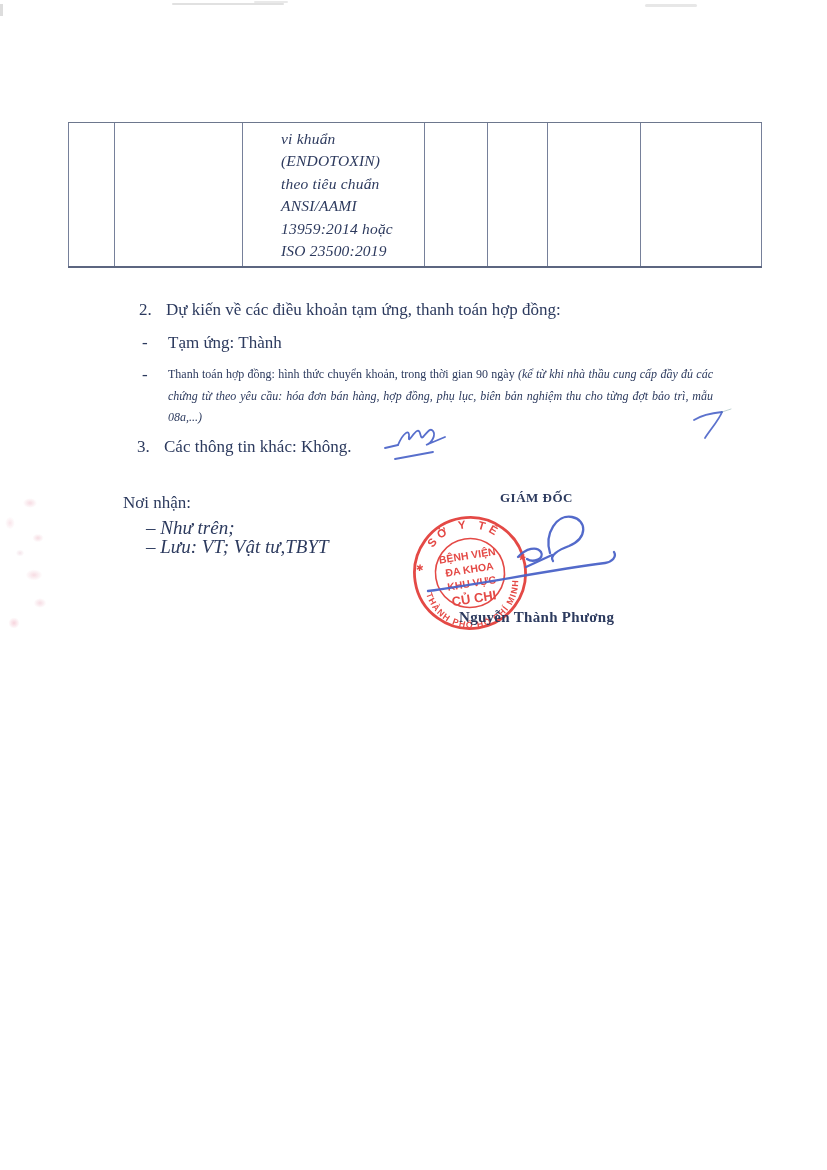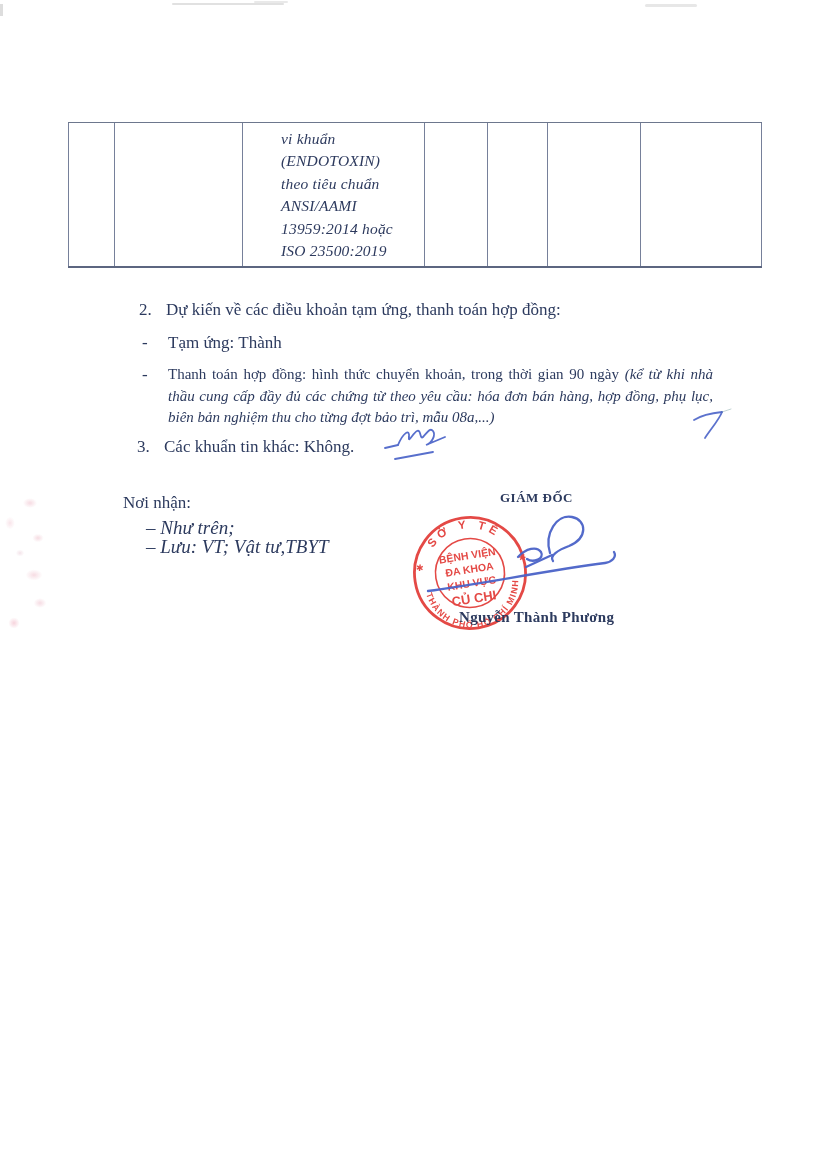--- a/index.html
+++ b/index.html
@@ -50,21 +50,21 @@
     line-height:22.4px;
     color:#2d3a5e;
     letter-spacing:.2px;
     white-space:nowrap;
   }
   
   .line{position:absolute;font-size:17px;line-height:20px;white-space:nowrap;}
   .num{position:absolute;font-size:17px;}
   .para{
     position:absolute;left:168px;top:364px;width:545px;
-    font-size:15px;line-height:21.6px;text-align:justify;
+    font-size:12px;line-height:21.6px;text-align:justify;
   }
   .ital{font-style:italic;}
   .recipients-label{position:absolute;left:123px;top:493px;font-size:17px;font-weight:normal;}
   .recipients{position:absolute;left:146px;top:519px;font-size:19px;font-style:italic;line-height:18.5px;}
   .director-title{position:absolute;left:500px;top:490px;font-size:13px;font-weight:bold;letter-spacing:.5px;}
   .signer-name{position:absolute;left:459px;top:609px;font-size:15px;font-weight:bold;letter-spacing:.3px;}
   .stamp-svg{position:absolute;left:385px;top:498px;opacity:.93;}
   .sig-svg{position:absolute;left:400px;top:505px;}
   .pen7-svg{position:absolute;left:692px;top:408px;}
   .paraph-svg{position:absolute;left:383px;top:424px;}
@@ -103,21 +103,21 @@
   <span class="num" style="left:139px;top:300px;">2.</span>
   <span class="line" style="left:166px;top:300px;">Dự kiến về các điều khoản tạm ứng, thanh toán hợp đồng:</span>
 
   <span class="num" style="left:142px;top:333px;">-</span>
   <span class="line" style="left:168px;top:333px;">Tạm ứng: Thành</span>
 
   <span class="num" style="left:142px;top:365px;">-</span>
   <p class="para" style="margin:0;"><span>Thanh toán hợp đồng: hình thức chuyển khoản, trong thời gian 90 ngày </span><span class="ital">(kể từ khi nhà thầu cung cấp đầy đủ các chứng từ theo yêu cầu: hóa đơn bán hàng, hợp đồng, phụ lục, biên bản nghiệm thu cho từng đợt bảo trì, mẫu 08a,...)</span></p>
 
   <span class="num" style="left:137px;top:437px;">3.</span>
-  <span class="line" style="left:164px;top:437px;">Các khuẩn tin khác: Không.</span>
+  <span class="line" style="left:164px;top:437px;">Các thông tin khác: Không.</span>
 
   <svg class="pen7-svg" width="40" height="34" viewBox="0 0 40 34">
     <path d="M2 12 C 10 7, 20 5, 30 4" fill="none" stroke="#4a63c8" stroke-width="1.8" stroke-linecap="round" opacity=".9"></path>
     <path d="M30 4 C 27 12, 18 22, 13 30" fill="none" stroke="#4a63c8" stroke-width="1.8" stroke-linecap="round" opacity=".9"></path>
     <path d="M30 4 L 39 1" fill="none" stroke="#8aa" stroke-width="1" stroke-linecap="round" opacity=".5"></path>
   </svg>
 
   <svg class="paraph-svg" width="72" height="48" viewBox="0 0 72 48">
     <g fill="none" stroke="#4a63c8" stroke-width="1.8" stroke-linecap="round" opacity=".92">
       <path d="M2 24 L 15 21"></path>

